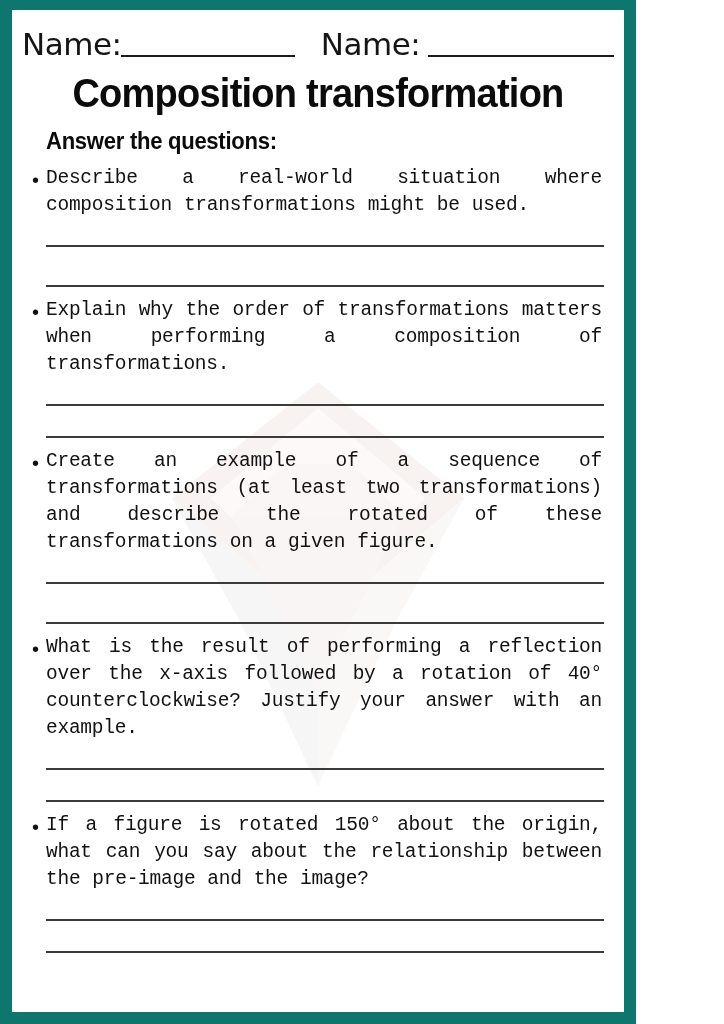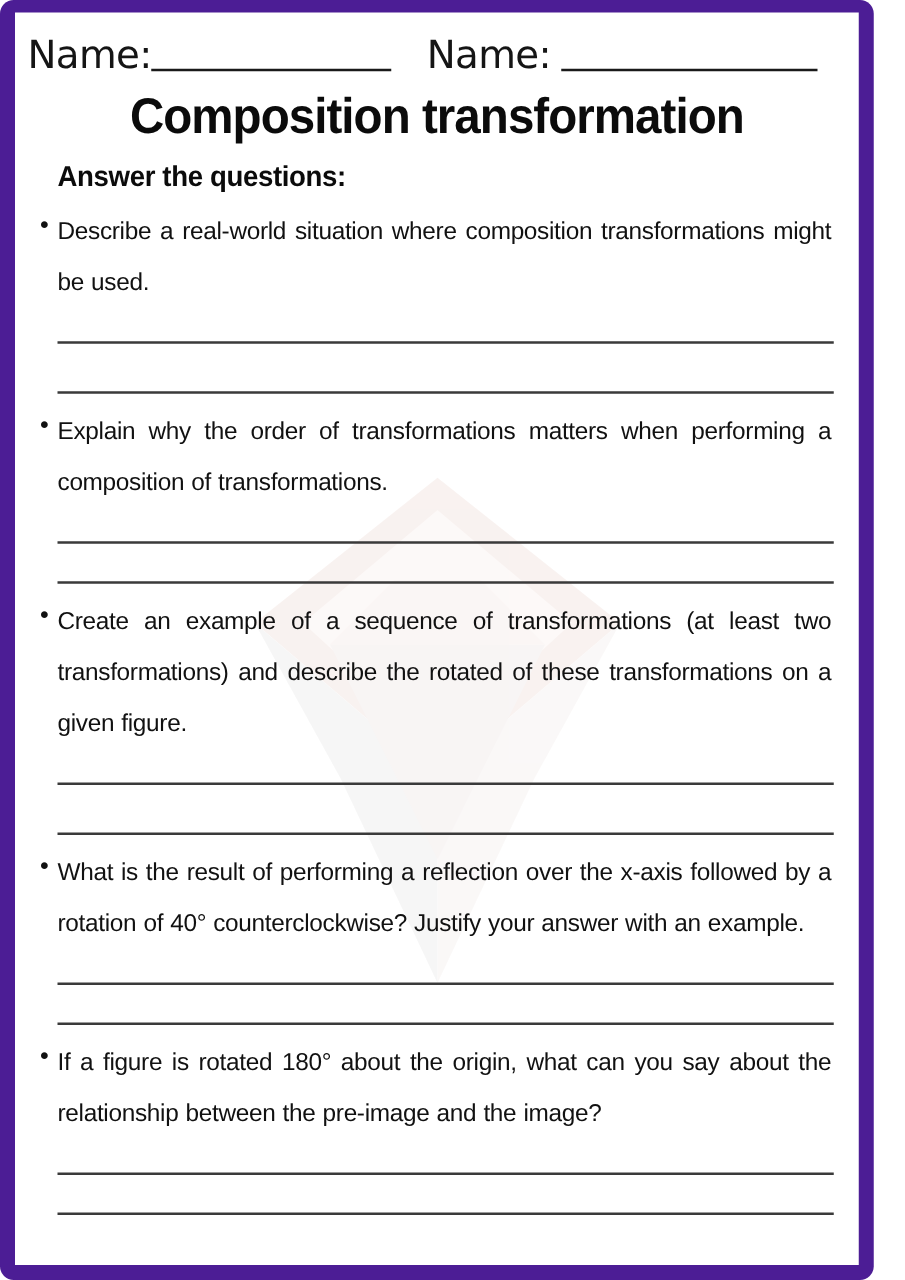--- a/index.html
+++ b/index.html
@@ -7,26 +7,25 @@
     margin: 0;
     padding: 0;
     background: #ffffff;
   }
   body {
     font-family: "Liberation Sans", sans-serif;
   }
 
   .page {
     position: relative;
-    width: 699px;
+    width: 636px;
     height: 1024px;
     box-sizing: border-box;
-    background: #4c1d95;
+    background: #0f766e;
     overflow: hidden;
-    border-radius: 11px;
   }
 
   
   .sheet {
     position: absolute;
     left: 12px;
     top: 10px;
     right: 12px;
     bottom: 12px;
     background: #ffffff;
@@ -111,23 +110,23 @@
   .bullet {
     flex: 0 0 auto;
     width: 14px;
     font-size: 20px;
     line-height: 30px;
     color: #111;
     text-align: left;
   }
   .qtext {
     flex: 1 1 auto;
-    font-family: Liberation Sans, sans-serif;
+    font-family: Liberation Mono, monospace;
     font-size: 19.5px;
-    line-height: 41px;
+    line-height: 27px;
     color: #111;
     text-align: justify;
     letter-spacing: -0.25px;
     word-spacing: 0.5px;
   }
 
   .answer-lines { padding: 0 10px 0 24px; }
   .aline {
     height: 0;
     border-bottom: 2px solid #3a3a3a;
@@ -209,21 +208,21 @@
         </div>
         <div class="answer-lines">
           <div class="aline first"></div>
           <div class="aline tight"></div>
         </div>
       </div>
 
       <div class="qblock">
         <div class="question">
           <span class="bullet">•</span>
-          <span class="qtext">If a figure is rotated 180° about the origin, what can you say about the relationship between the pre-image and the image?</span>
+          <span class="qtext">If a figure is rotated 150° about the origin, what can you say about the relationship between the pre-image and the image?</span>
         </div>
         <div class="answer-lines">
           <div class="aline first"></div>
           <div class="aline tight"></div>
         </div>
       </div>
 
     </div>
   </div>
 </div>

